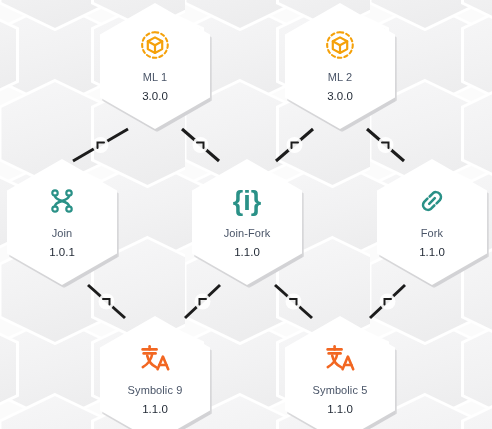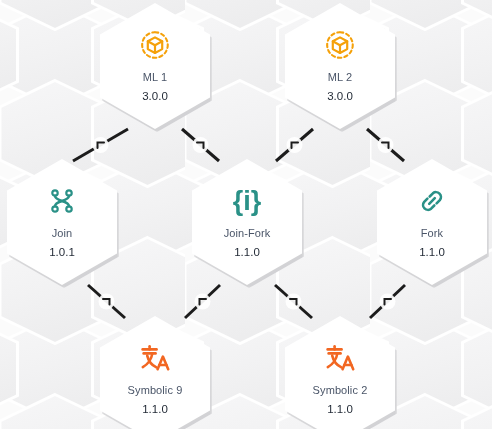--- a/index.html
+++ b/index.html
@@ -229,18 +229,18 @@
           <svg width="32" height="32" viewBox="0 0 32 32">
             <path d="M3.6 7.4 L17.6 7.4" fill="none" stroke="#f26722" stroke-width="2.6" stroke-linecap="round" stroke-linejoin="round"></path>
             <path d="M10.6 4.2 L10.6 7.4" fill="none" stroke="#f26722" stroke-width="2.6" stroke-linecap="round" stroke-linejoin="round"></path>
             <path d="M4.6 11.4 L16.6 11.4" fill="none" stroke="#f26722" stroke-width="2.6" stroke-linecap="round" stroke-linejoin="round"></path>
             <path d="M13.4 11.4 C12.2 18.4, 8.6 22.4, 3.8 25.2" fill="none" stroke="#f26722" stroke-width="2.6" stroke-linecap="round" stroke-linejoin="round"></path>
             <path d="M8.2 13.6 C9.6 19.6, 13.2 23.4, 17.4 25.4" fill="none" stroke="#f26722" stroke-width="2.6" stroke-linecap="round" stroke-linejoin="round"></path>
             <path d="M18.6 27.2 L23.9 14.6 L29.2 27.2" fill="none" stroke="#f26722" stroke-width="2.6" stroke-linecap="round" stroke-linejoin="round"></path>
             <path d="M20.4 23.0 L27.4 23.0" fill="none" stroke="#f26722" stroke-width="2.6" stroke-linecap="round" stroke-linejoin="round"></path>
           </svg>
         </div>
-        <div class="node-label">Symbolic 2</div>
+        <div class="node-label">Symbolic 5</div>
         <div class="node-version">1.1.0</div>
       </div>
     </div>
 
 </div>
 
 </body></html>

